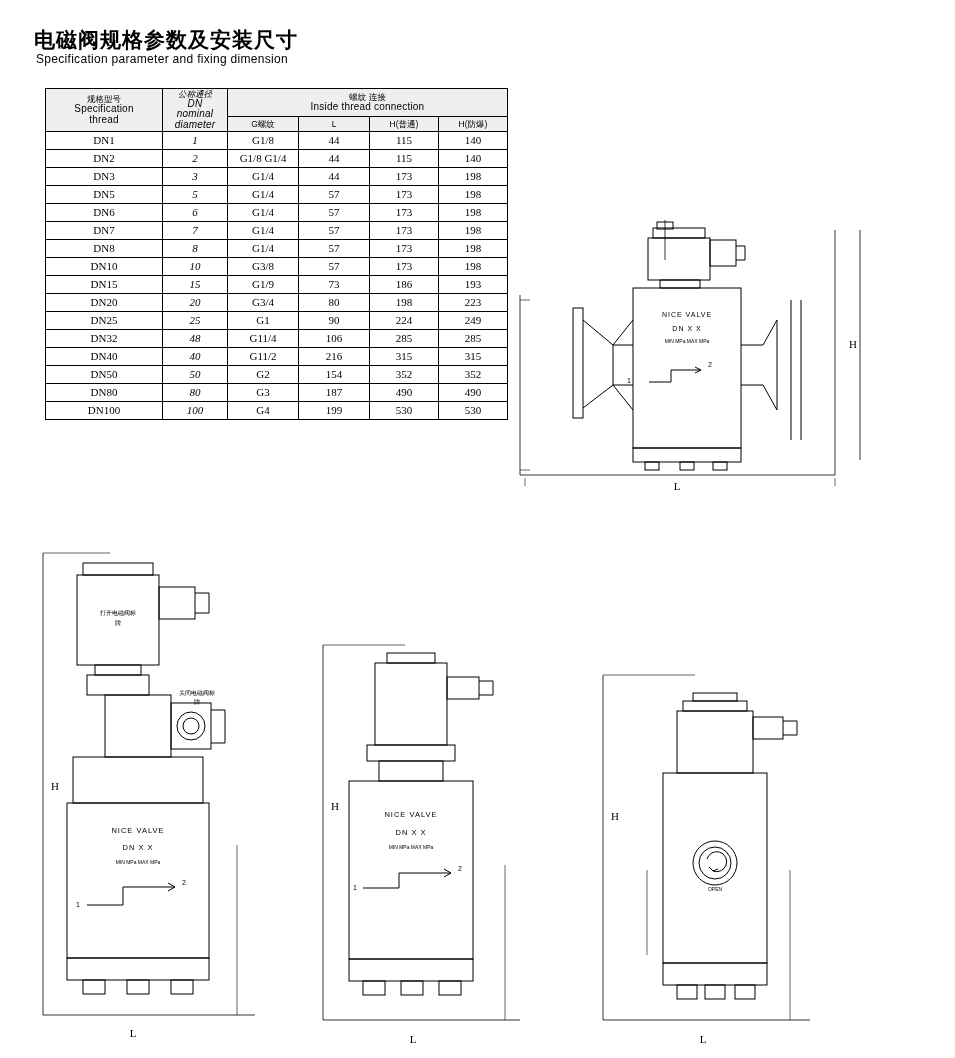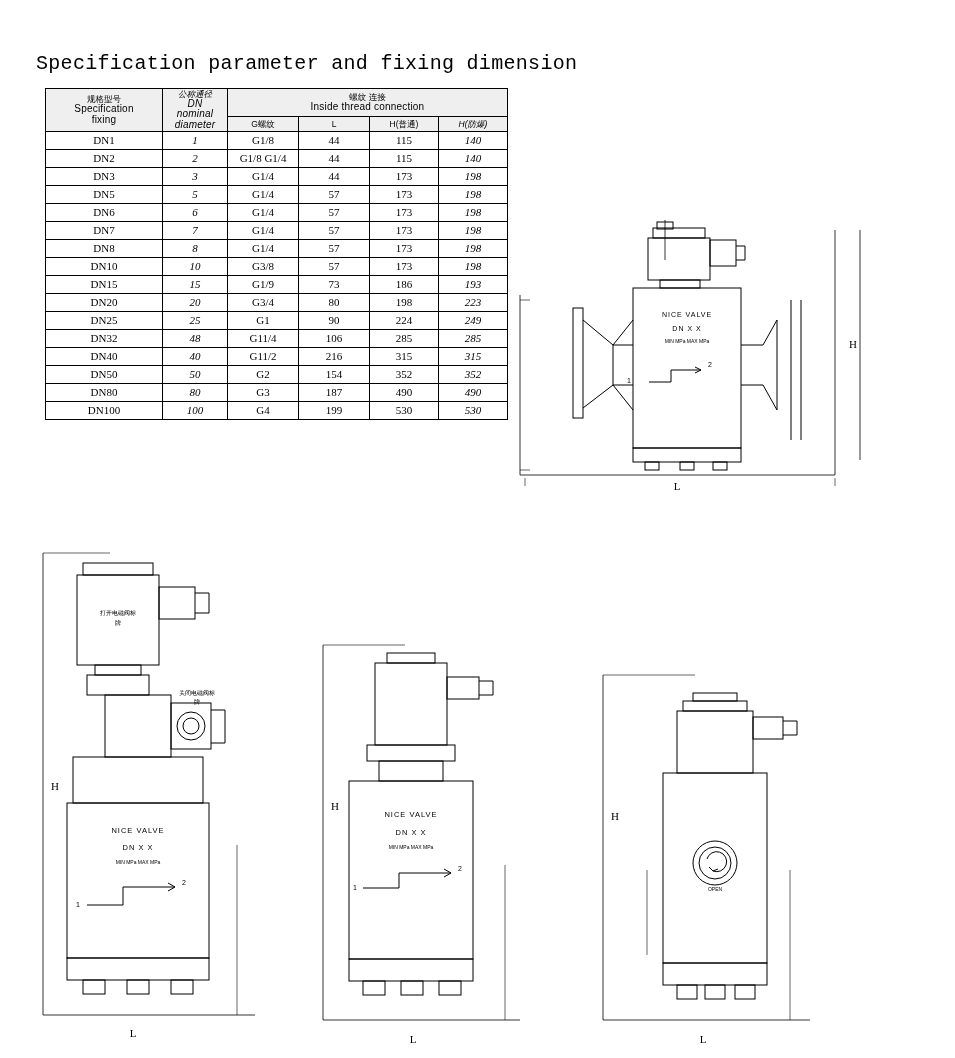--- a/index.html
+++ b/index.html
@@ -12,22 +12,22 @@
 
   
   .title-cn{
     position:absolute;left:34px;top:26px;
     font-size:21px;letter-spacing:1px;font-weight:700;
     font-family:"DejaVu Sans", sans-serif;
     white-space:nowrap;
   }
   .title-en{
     position:absolute;left:36px;top:52px;
-    font-size:20px;letter-spacing:.3px;
-    font-family:Liberation Mono, monospace;
+    font-size:12px;letter-spacing:.3px;
+    font-family:Liberation Sans, sans-serif;
     white-space:nowrap;
   }
 
   
   .spec-table{
     position:absolute;left:45px;top:88px;
     border-collapse:collapse;
     font-size:10px;
     font-family:"Liberation Sans", sans-serif;
   }
@@ -47,44 +47,45 @@
   .spec-table tbody td{
     height:17px;
     font-size:11px;
     font-family:"Liberation Serif", serif;
   }
   .c-model{width:108px;}
   .c-dn{width:56px;font-style:italic;}
   .c-g{width:62px;margin-top:42px;}
   .c-l{width:62px;}
   .c-h1{width:60px;}
-  .c-h2{width:60px;font-style:italic;}
+  .c-h2{width:60px;}
   .hdr-cn{display:block;font-size:8.5px;}
   .hdr-en{display:block;font-size:10px;letter-spacing:.2px;}
 
   
   .dwg{position:absolute;}
   .dwg svg{display:block;}
 
   
 </style>
 </head>
 <body>
 
 <div class="page">
 
+  <div class="title-cn">电磁阀规格参数及安装尺寸</div>
   <div class="title-en">Specification parameter and fixing dimension</div>
 
   <table class="spec-table">
     <thead>
       <tr>
         <td class="c-model" rowspan="2">
           <span class="hdr-cn">规格型号</span>
           <span class="hdr-en">Specification</span>
-          <span class="hdr-en">fixing</span>
+          <span class="hdr-en">thread</span>
         </td>
         <td class="c-dn" rowspan="2">
           <span class="hdr-cn">公称通径</span>
           <span class="hdr-en">DN</span>
           <span class="hdr-en">nominal</span>
           <span class="hdr-en">diameter</span>
         </td>
         <td colspan="4">
           <span class="hdr-cn">螺纹 连接</span>
           <span class="hdr-en">Inside thread connection</span>

